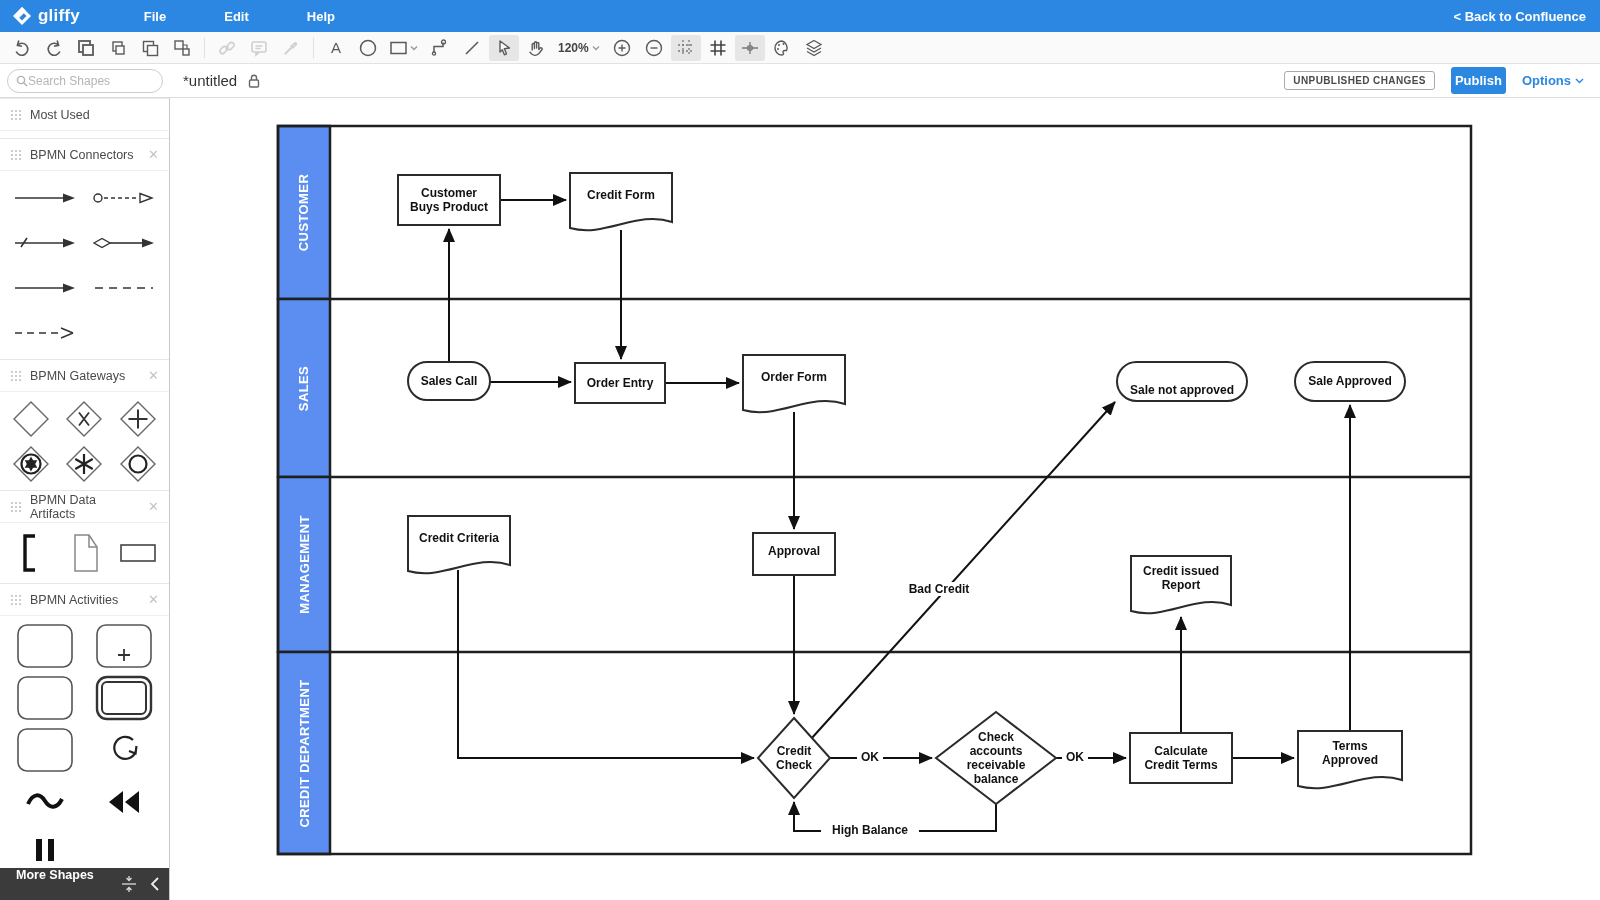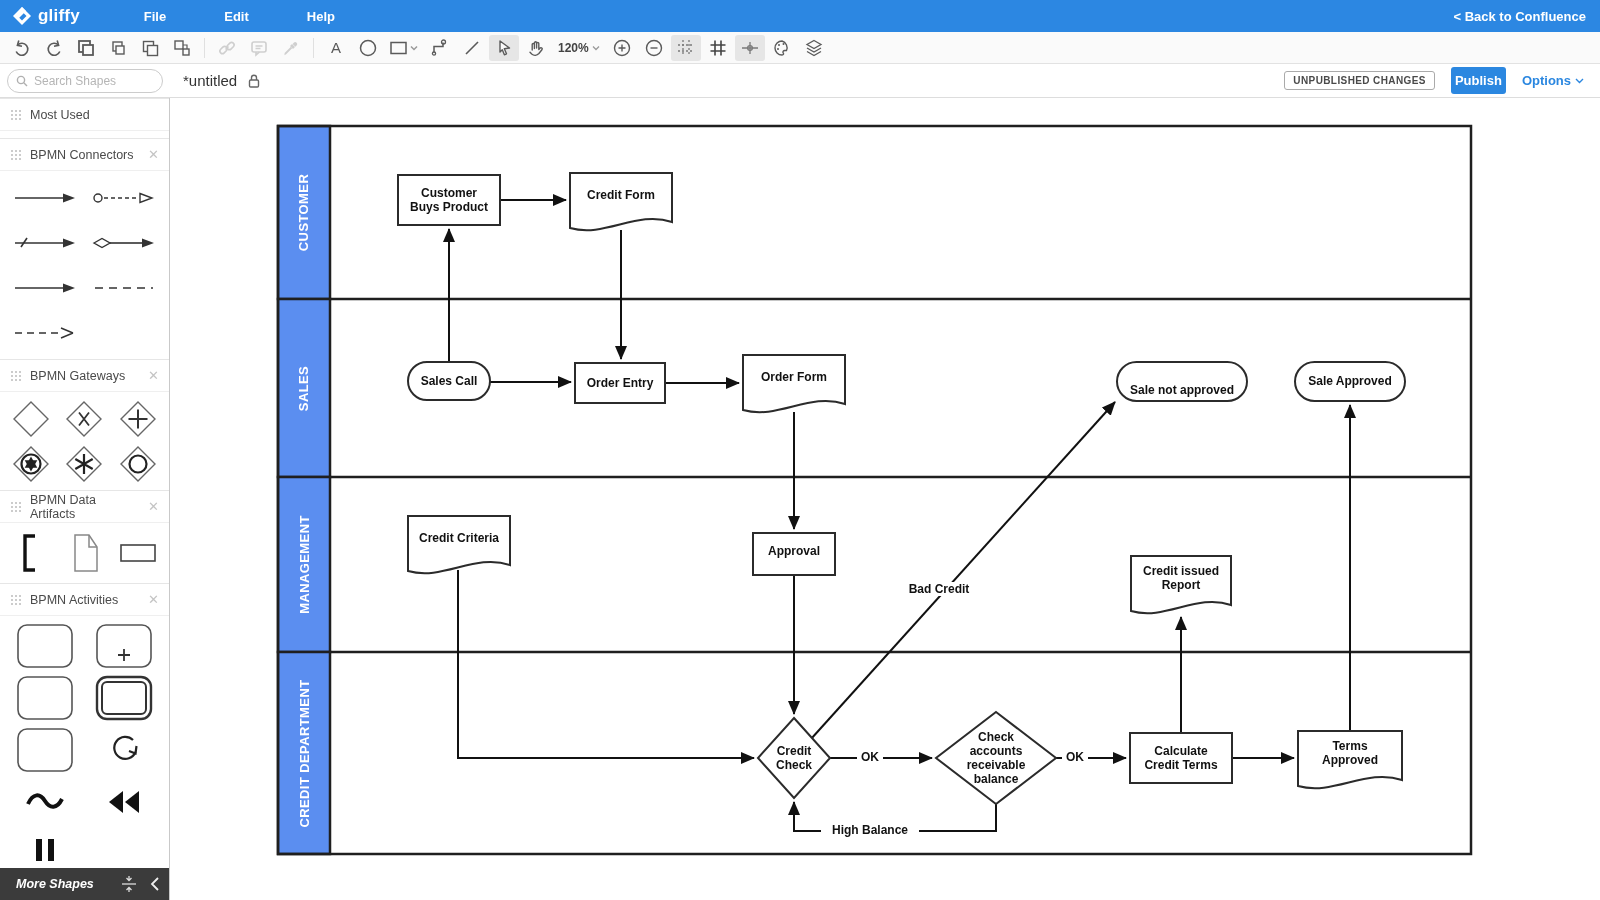--- a/index.html
+++ b/index.html
@@ -24,21 +24,21 @@
   .tbtn.active { background:#e6e6e6; }
   .tbtn svg { display:block; }
   .tb-divider { width:1px; height:20px; background:#e0e0e0; margin:0 6px; flex:none; }
   #zoom-level { display:flex; align-items:center; gap:3px; font-size:12px; color:#444;
                 font-weight:bold; padding:0 6px; cursor:pointer; }
 
   
   #titlebar { position:absolute; left:0; top:64px; width:1600px; height:34px; background:#fff;
               border-bottom:1px solid #ddd; display:flex; align-items:center; }
   #search-box { width:156px; height:24px; margin-left:7px; border:1px solid #ccc; border-radius:12px;
-                display:flex; align-items:center; padding:0 8px; gap:6px; background:#fff; }
+                display:flex; align-items:center; padding:0 8px; background:#fff; }
   #search-box input { border:none; outline:none; width:110px; font-size:12px; color:#444;
                       font-family:"Liberation Sans", sans-serif; background:transparent; }
   #search-box input::placeholder { color:#b5b5b5; }
   #doc-title { margin-left:20px; font-size:15px; font-weight:normal; color:#333; }
   #title-lock { margin-left:10px; }
   #status-badge { margin-left:auto; font-size:10px; font-weight:bold; letter-spacing:.4px;
                   color:#4a4a4a; border:1px solid #aaa; border-radius:3px; padding:3px 8px; }
   #publish-btn { margin-left:16px; background:#2b87e0; color:#fff; font-size:13px; font-weight:bold;
                  border:none; border-radius:3px; padding:6px 4px; cursor:pointer;
                  font-family:"Liberation Sans", sans-serif; }
@@ -55,21 +55,21 @@
                background-size:4px 4px; }
   .section-label { font-size:12.5px; color:#4a4a4a; }
   .close-x { margin-left:auto; color:#c4c4c4; font-size:13px; cursor:pointer; }
   .sec-gap { height:7px; }
   .shape-grid2 { display:grid; grid-template-columns:1fr 1fr; padding:4px 6px; }
   .shape-grid3 { display:grid; grid-template-columns:1fr 1fr 1fr; padding:4px 4px; }
   .shape-cell { height:45px; display:flex; align-items:center; justify-content:center; cursor:pointer; }
   .shape-cell.tall { height:52px; }
 
   #more-shapes-bar { position:absolute; left:0; bottom:0; width:170px; height:32px; background:#3b3b3b;
-                     display:flex; align-items:center; color:#fff; cursor:pointer;font-style:italic; }
+                     display:flex; color:#fff; cursor:pointer; }
   #more-shapes-bar .ms-label { font-size:12.5px; font-weight:bold; margin-left:16px; }
   #more-shapes-bar .ms-icons { margin-left:auto; margin-right:10px; display:flex; gap:12px; align-items:center; }
 
   
   #canvas { position:absolute; left:170px; top:98px; width:1430px; height:802px; background:#fff; }
   #diagram-svg { position:absolute; left:0; top:0; }
   .lane-label-wrap { position:absolute; display:flex; align-items:center; justify-content:center;
                      pointer-events:none; }
   .lane-label { transform:rotate(-90deg); white-space:nowrap; color:#fff; font-size:13px;
                 font-weight:bold; letter-spacing:.4px; }

